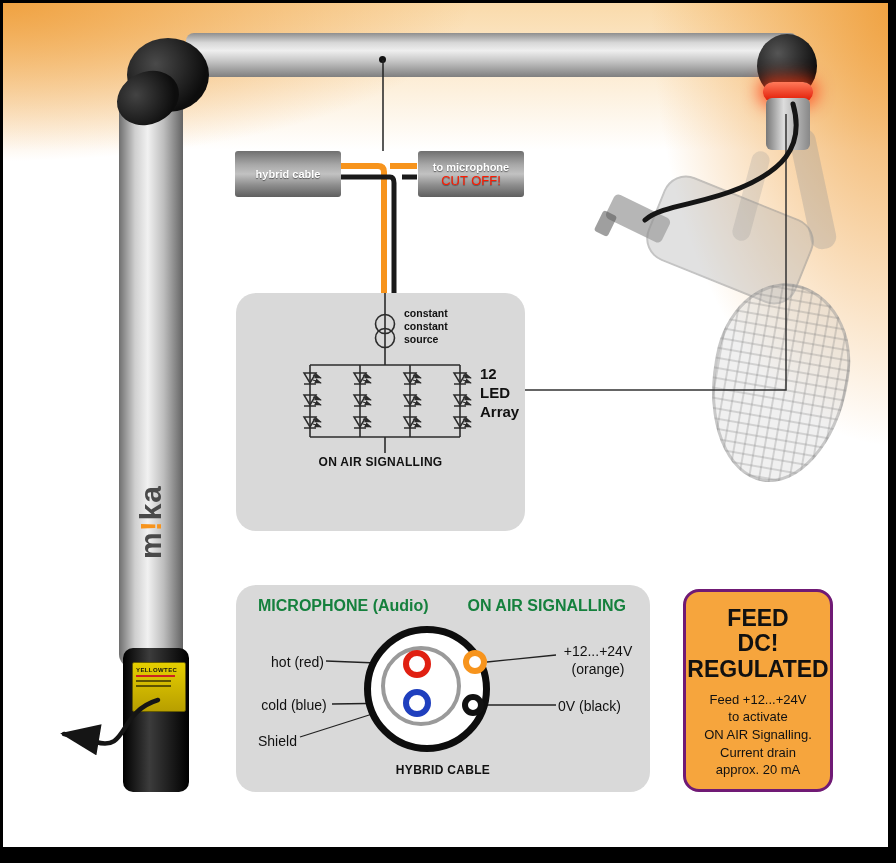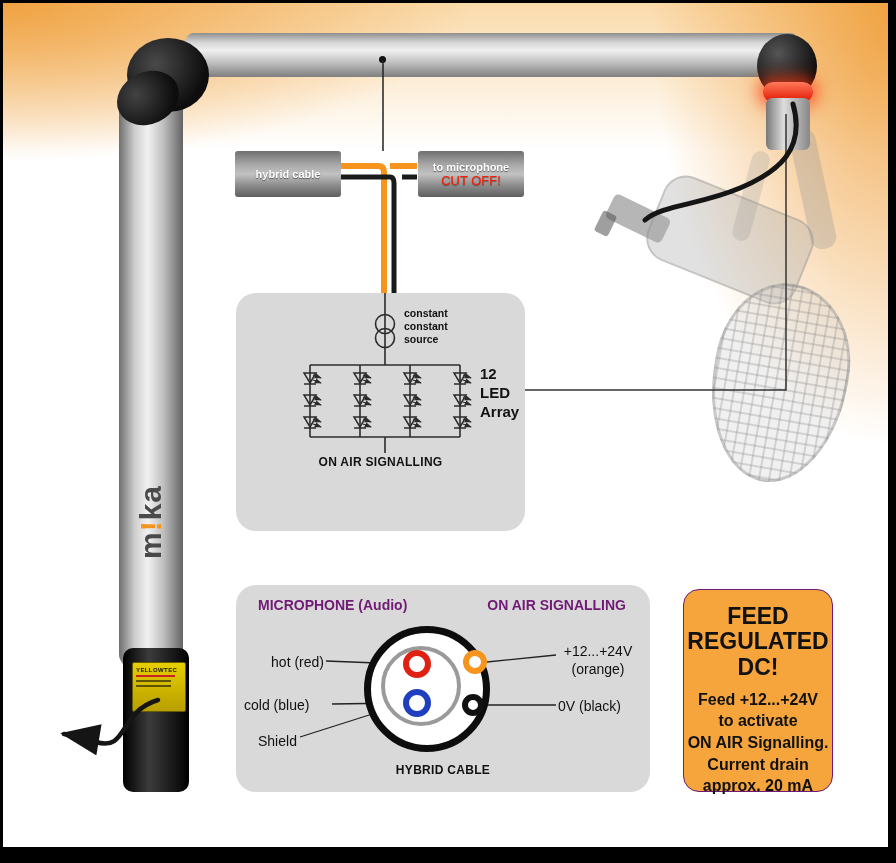--- a/index.html
+++ b/index.html
@@ -63,41 +63,41 @@
   .jacket .cut{color:#ff1a00;font-weight:normal;font-size:13px;text-shadow:0 1px 1px rgba(0,0,0,.4)}
   
   .circuit{left:236px;top:293px;width:289px;height:238px;background:#D9D9D9;border-radius:20px}
   .circuit svg{position:absolute;inset:0}
   .src-label{left:168px;top:14px;font-weight:bold;font-size:10.5px;line-height:1.25;color:#111}
   .array-label{left:244px;top:72px;font-weight:bold;font-size:15px;line-height:1.25;color:#111}
   .circ-caption{left:0;top:162px;width:100%;text-align:center;font-weight:bold;font-size:12px;letter-spacing:.3px;color:#111}
   
   .cross{left:236px;top:585px;width:414px;height:207px;background:#D9D9D9;border-radius:20px}
   .cross svg{position:absolute;inset:0}
-  .hdr{font-weight:bold;font-size:14px;color:#701a75}
+  .hdr{font-weight:bold;font-size:16px;color:#15803d}
   .hdr-l{left:22px;top:12px}
   .hdr-r{right:24px;top:12px}
   .ring-outer{left:128px;top:41px;width:126px;height:126px;border:7px solid #0d0d0d;border-radius:50%;background:#fff}
   .ring-shield{left:145px;top:61px;width:80px;height:80px;border:4px solid #9a9a9a;border-radius:50%;background:#fff}
   .dot-hot{left:167px;top:65px;width:28px;height:28px;border:6px solid #E02012;border-radius:50%;background:#fff}
   .dot-cold{left:167px;top:104px;width:28px;height:28px;border:6px solid #1F3FBE;border-radius:50%;background:#fff}
   .dot-supply{left:227px;top:65px;width:24px;height:24px;border:6px solid #F7941D;border-radius:50%;background:#fff}
   .dot-zero{left:226px;top:109px;width:22px;height:22px;border:6px solid #111;border-radius:50%;background:#fff}
   .xl{font-weight:normal;font-size:14px;color:#111}
   .lab-hot{left:10px;top:69px;width:78px;text-align:right}
-  .lab-cold{left:8px;top:112px;width:84px;text-align:left}
+  .lab-cold{left:16px;top:112px;width:84px;text-align:center}
   .lab-shield{left:22px;top:148px}
   .lab-supply{left:322px;top:58px;line-height:1.25;text-align:center;width:80px}
   .lab-zero{left:322px;top:113px}
   .cross-caption{left:0;top:178px;width:100%;text-align:center;font-weight:bold;font-size:12px;letter-spacing:.3px;color:#111}
   
-  .feed{left:683px;top:589px;width:150px;height:203px;background:#F6A53D;border:1px solid #701a75;border-radius:16px;
+  .feed{left:683px;top:589px;width:150px;height:203px;background:#F6A53D;border:3px solid #701a75;border-radius:16px;
     text-align:center;color:#111;padding-top:14px}
   .feed .t{font-weight:bold;font-size:23px;line-height:1.1}
-  .feed .b{font-weight:bold;font-size:16px;line-height:1.35}
+  .feed .b{font-weight:normal;font-size:13px;line-height:1.35}
   .feed .body-wrap{margin-top:9px}
 </style>
 </head>
 <body>
 
 <div class="stage">
 
   <div class="abs bg"></div>
 
   <div>
@@ -236,22 +236,22 @@
     <div class="abs xl lab-supply">
       <div>+12...+24V</div>
       <div>(orange)</div>
     </div>
     <div class="abs xl lab-zero">0V (black)</div>
     <div class="abs cross-caption">HYBRID CABLE</div>
   </div>
 
   <div class="abs feed">
     <div class="t">FEED</div>
+    <div class="t">DC!</div>
     <div class="t">REGULATED</div>
-    <div class="t">DC!</div>
     <div class="body-wrap">
       <div class="b">Feed +12...+24V</div>
       <div class="b">to activate</div>
       <div class="b">ON AIR Signalling.</div>
       <div class="b">Current drain</div>
       <div class="b">approx. 20 mA</div>
     </div>
   </div>
 
   <div class="abs frame"></div>

